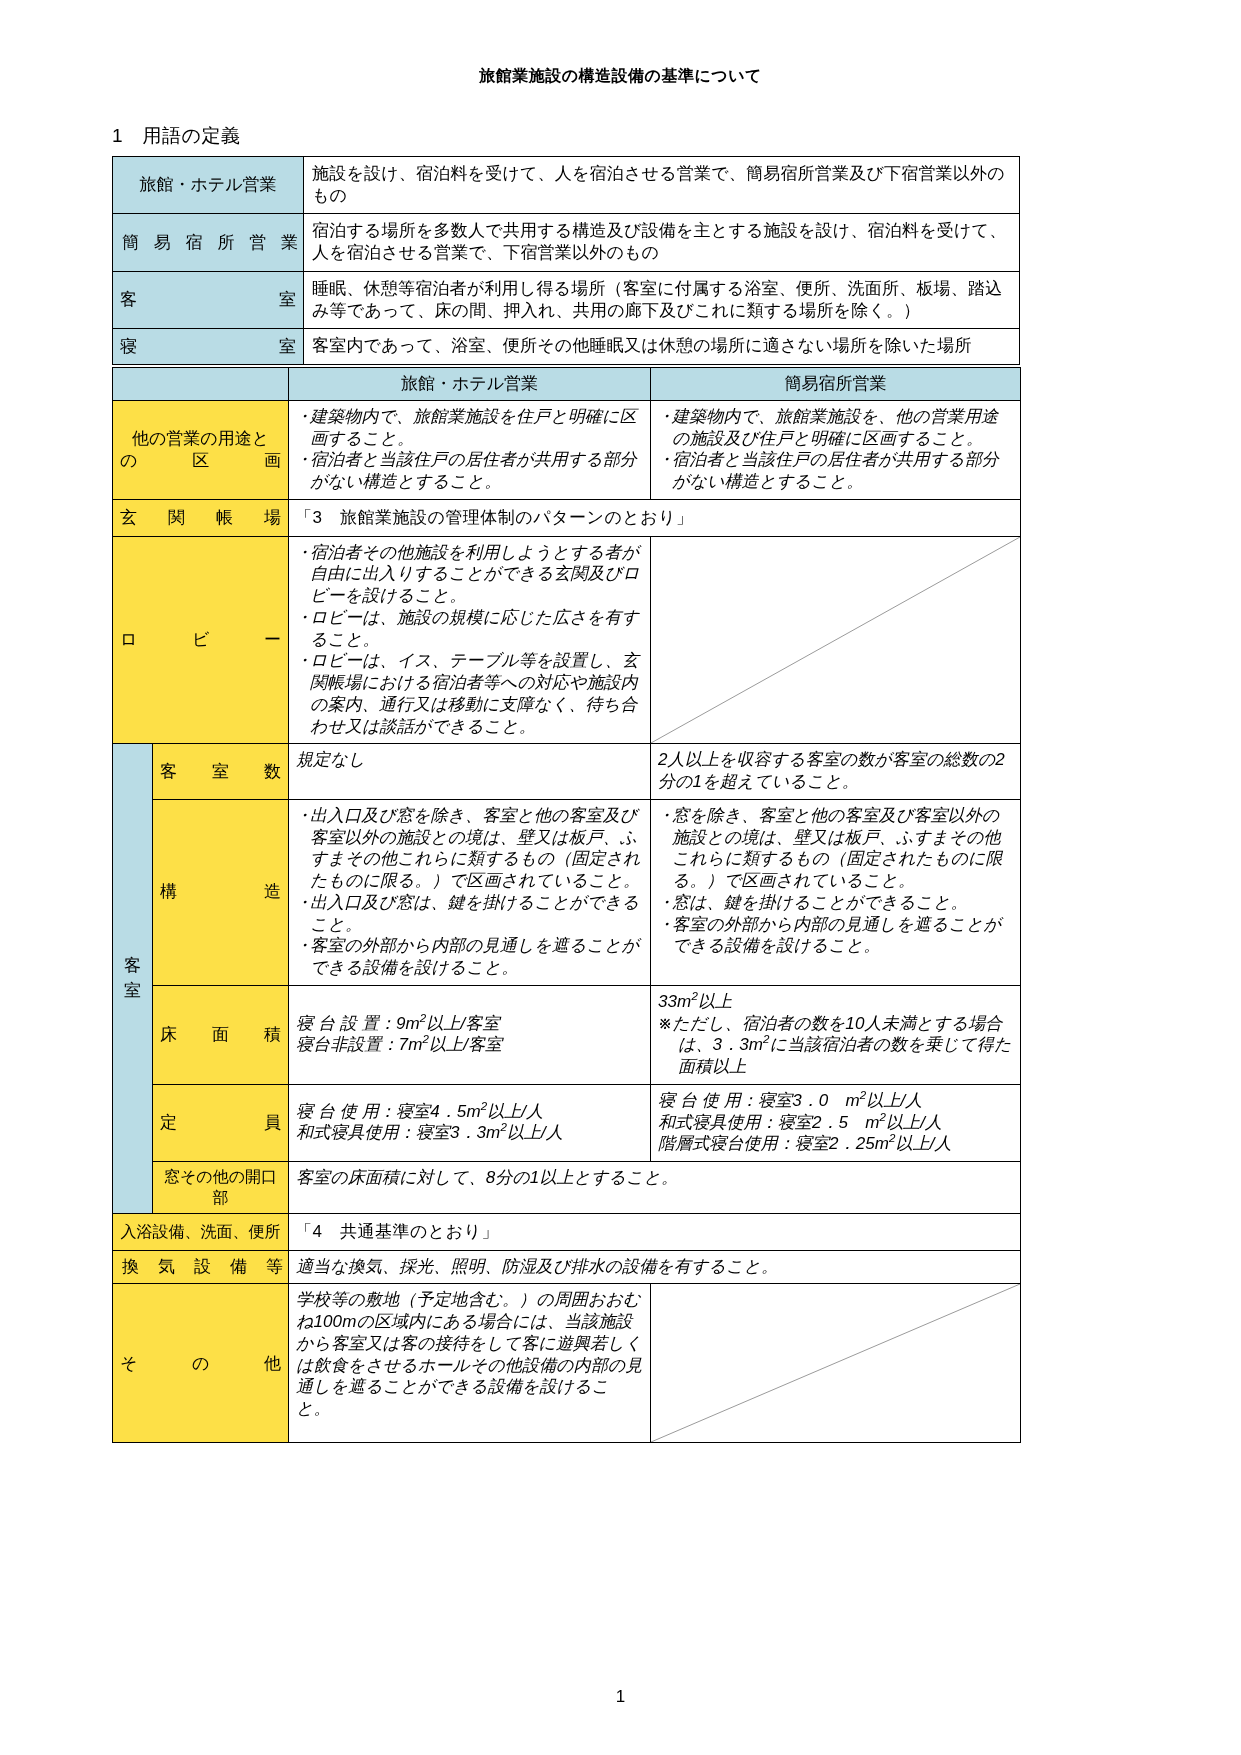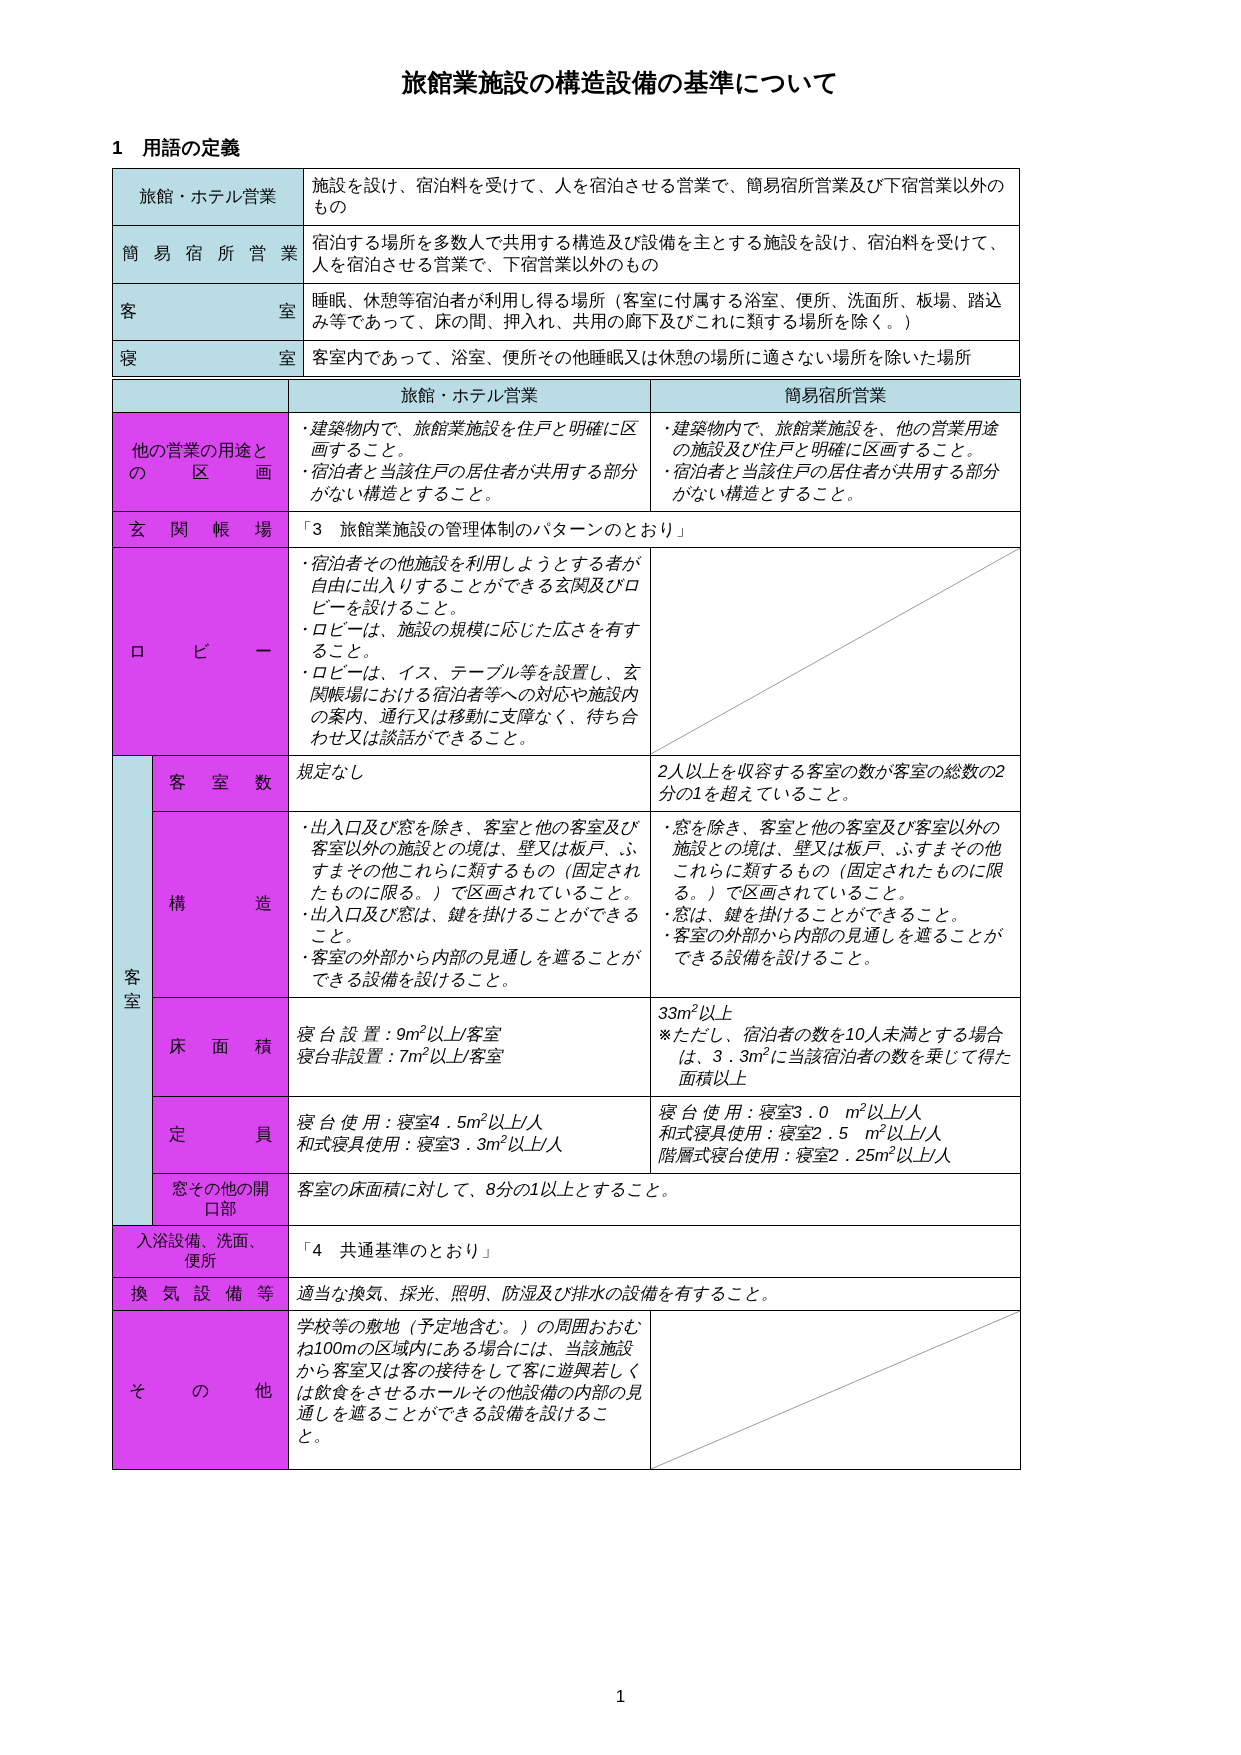--- a/index.html
+++ b/index.html
@@ -18,32 +18,31 @@
   .page {
     position: absolute;
     left: 0; top: 0;
     width: 1241px;
     height: 1755px;
     box-sizing: border-box;
     padding: 56px 112px 0 112px;
   }
   .doc-title {
     text-align: center;
-    font-size: 25px;
+    font-size: 16px;
     font-weight: bold;
     letter-spacing: 0.5px;
     margin: 10px 0 0 0;
     line-height: 1.3;
   }
   .section-heading {
     font-size: 19px;
     margin: 36px 0 7px 0;
     letter-spacing: 0.5px;
     white-space: pre;
-    font-weight: bold;
   }
   .section-heading.second {
     margin-top: 34px;
   }
   table {
     border-collapse: collapse;
     table-layout: fixed;
     width: 908px;
     font-size: 17px;
     line-height: 1.28;
@@ -77,24 +76,24 @@
   .justify-lbl.j2 { padding: 0 2px; }
   
   .t2 { margin-top: 2px; }
   .t2 .hdr {
     background: #b9dce5;
     text-align: center;
     vertical-align: middle;
     padding: 5px 4px;
   }
   .t2 .rowlbl {
-    background: #d946ef;
+    background: #fde047;
     vertical-align: middle;
     text-align: center;
-    padding: 5px 16px;
+    padding: 5px 7px;
   }
   .t2 .cell {
     padding: 5px 7px 6px 7px;
     letter-spacing: 0.1px;
     font-style: italic;
   }
   .t2 .center-span {
     text-align: left;
     vertical-align: middle;
     padding: 7px 6px;

